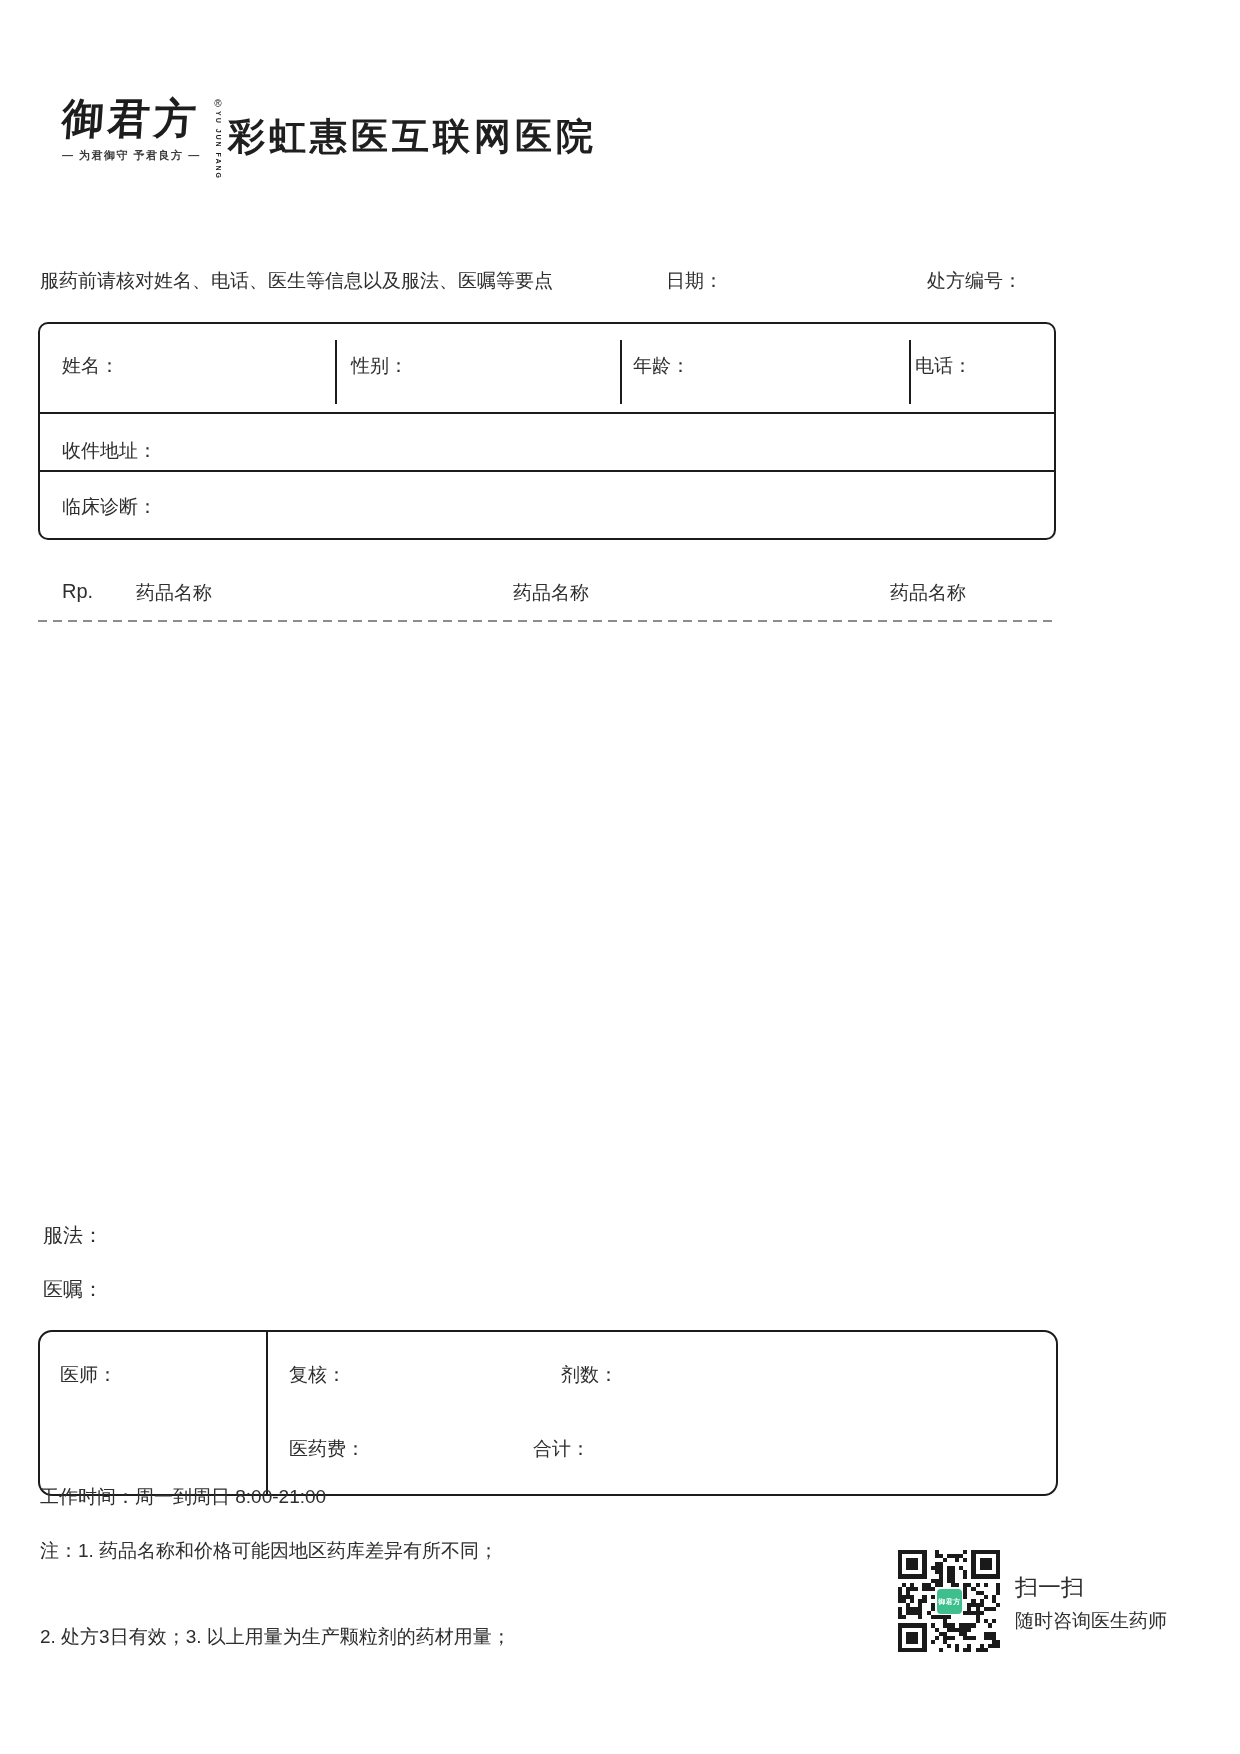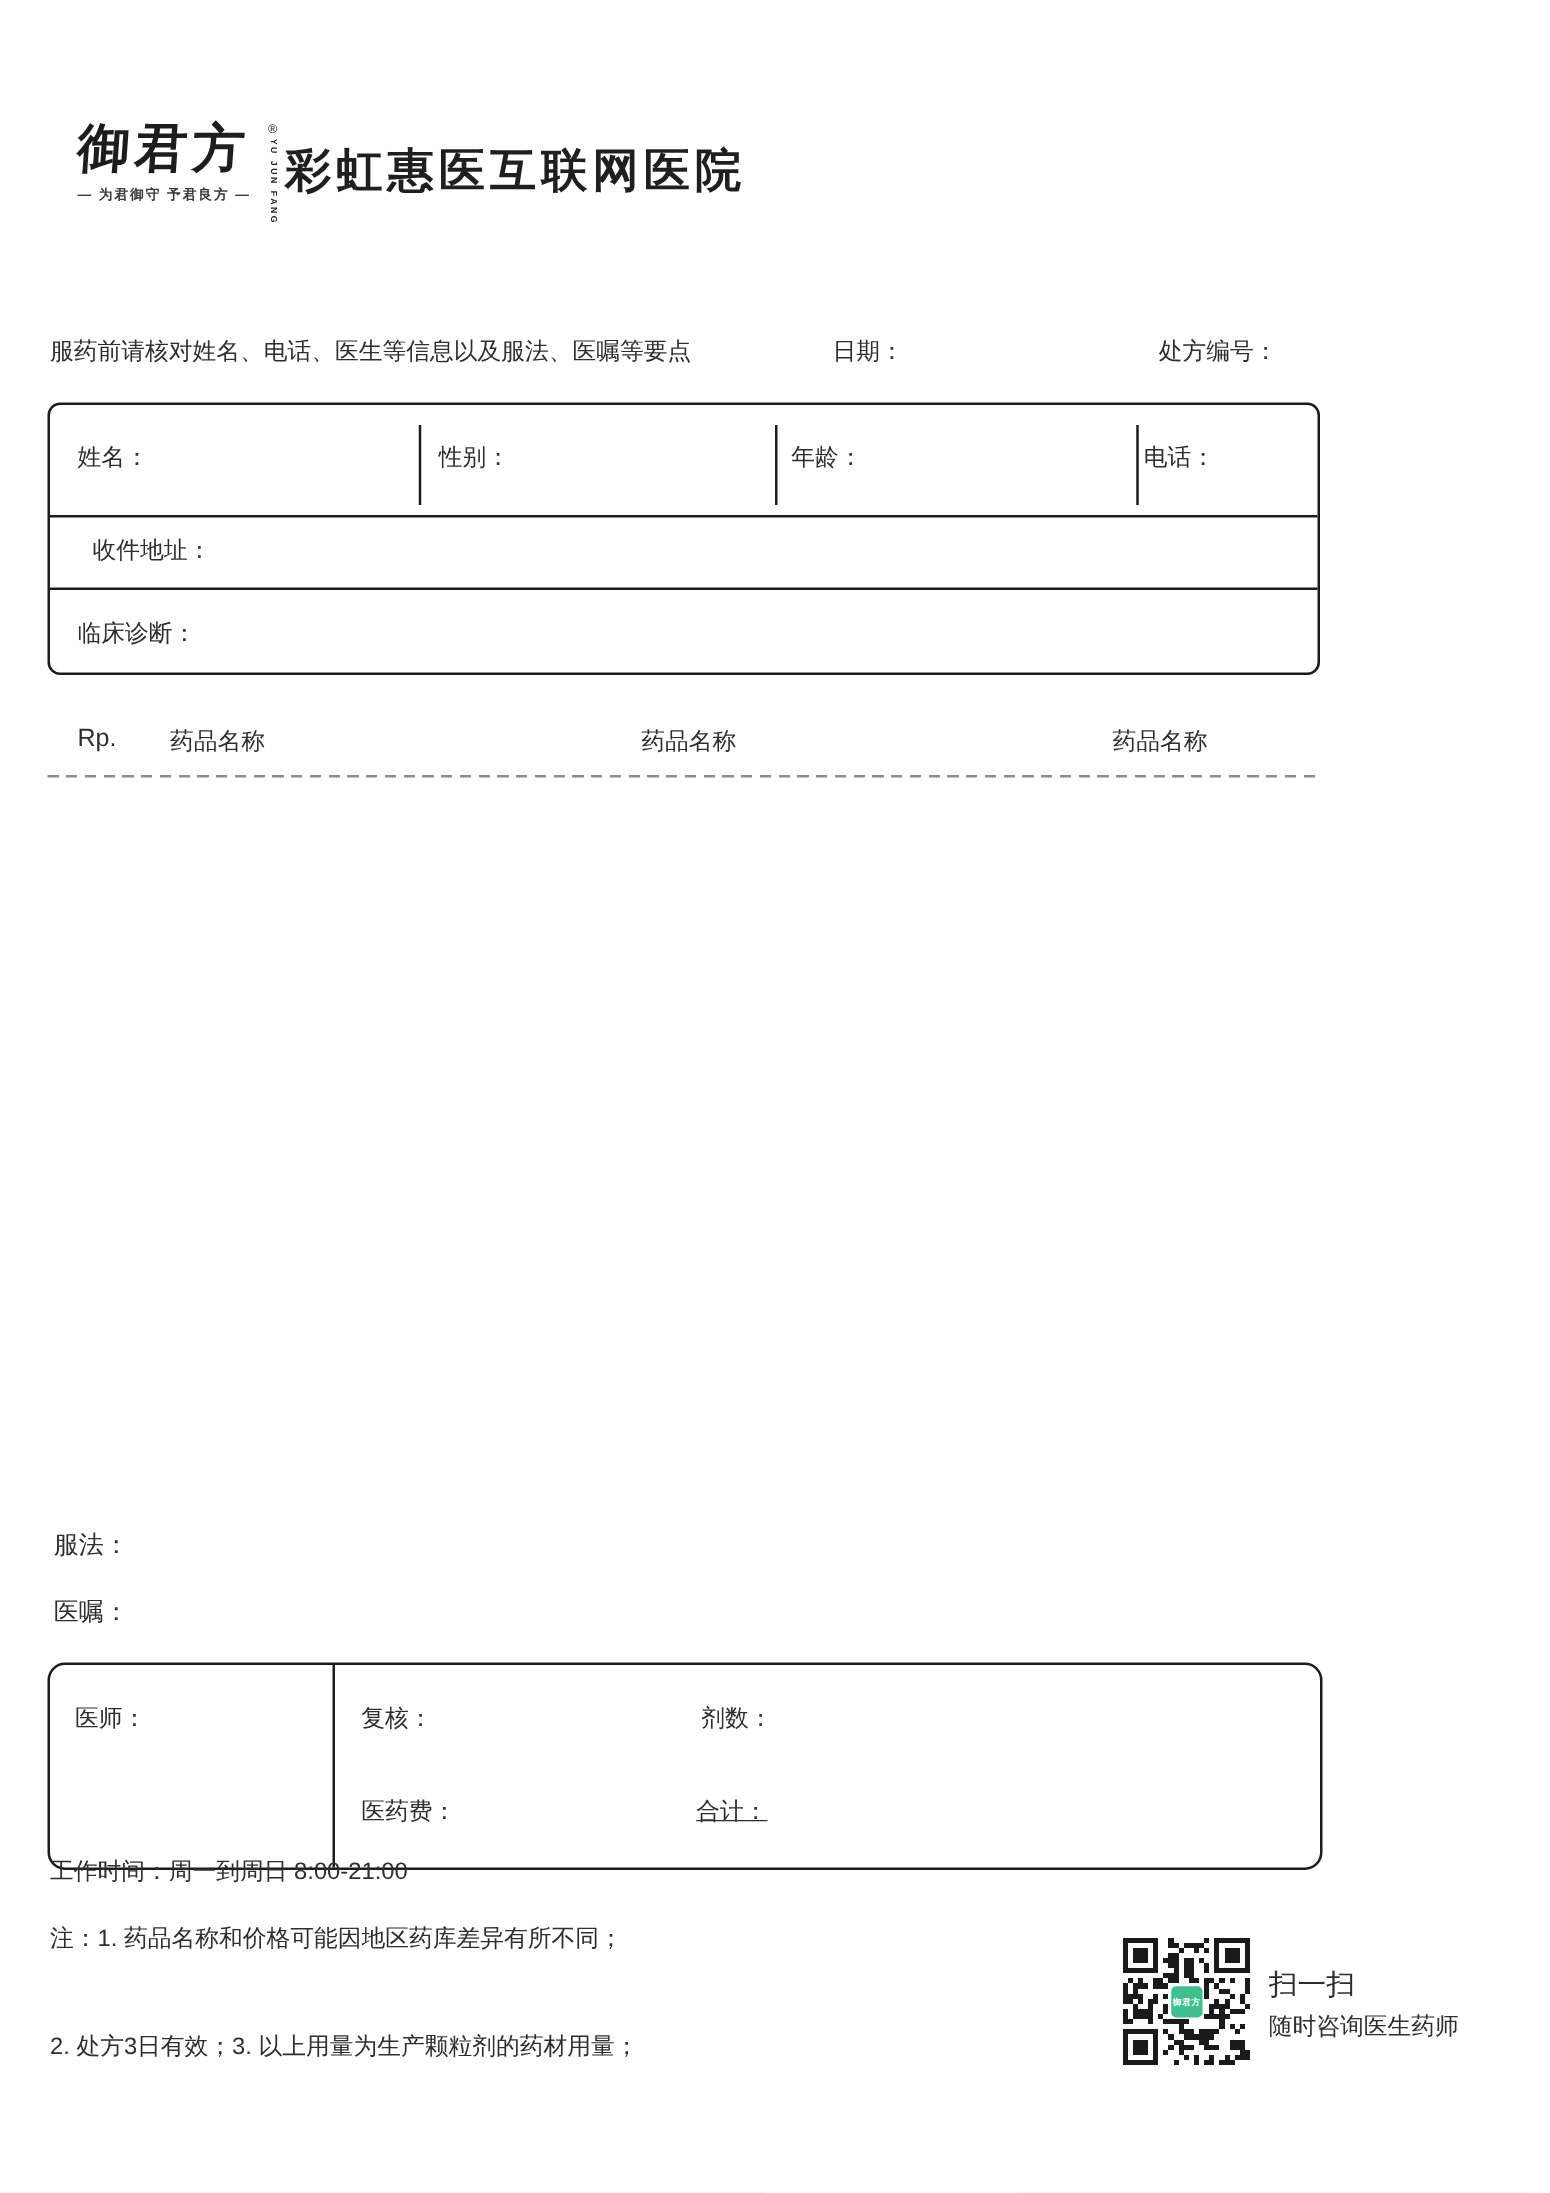--- a/index.html
+++ b/index.html
@@ -44,21 +44,21 @@
   }
   .patient-box .vdiv { position:absolute; width:2px; top:16px; height:64px; background:#1c1c1c; }
   .vdiv.v1 { left:295px; } .vdiv.v2 { left:580px; } .vdiv.v3 { left:869px; }
   .patient-box .hline { position:absolute; left:0; right:0; height:2px; background:#1c1c1c; }
   .hline.h1 { top:88px; } .hline.h2 { top:146px; }
   .patient-box .fld { position:absolute; font-size:19px; white-space:nowrap; }
   .fld.name   { left:22px;  top:29px; }
   .fld.gender { left:311px; top:29px; }
   .fld.age    { left:593px; top:29px; }
   .fld.phone  { left:875px; top:29px; }
-  .fld.addr   { left:22px;  top:103px;margin-left:12px; }
+  .fld.addr   { left:22px;  top:114px; }
   .fld.diag   { left:22px;  top:170px; }
   
   .rp-row { position:absolute; left:0; top:580px; width:100%; height:28px; }
   .rp-label { position:absolute; left:62px; font-size:20px; }
   .drug-col { position:absolute; font-size:19px; }
   .drug-col.c0 { left:136px; } .drug-col.c1 { left:513px; } .drug-col.c2 { left:890px; }
   .dash-line {
     position:absolute; left:38px; top:620px; width:1018px; height:2px;
     background:repeating-linear-gradient(90deg,#8c8c8c 0 9px,transparent 9px 15px);
   }
@@ -69,21 +69,21 @@
   .summary-box {
     position:absolute; left:38px; top:1330px; width:1020px; height:166px;
     border:2px solid #1c1c1c; border-radius:14px;
   }
   .summary-box .vdivider { position:absolute; left:226px; top:0; bottom:0; width:2px; background:#1c1c1c; }
   .summary-box .fld { position:absolute; font-size:19px; white-space:nowrap; }
   .fld.physician { left:20px;  top:30px; }
   .fld.review    { left:249px; top:30px; }
   .fld.doses     { left:521px; top:30px; }
   .fld.fee       { left:249px; top:104px; }
-  .fld.total     { left:517px; top:104px;text-decoration:underline; }
+  .fld.total     { left:493px; top:104px; }
   
   .foot-line { position:absolute; left:40px; font-size:19px; white-space:nowrap; }
   .foot-hours { top:1484px; }
   .foot-note1 { top:1538px; }
   .foot-note2 { top:1624px; }
   .qr-wrap { position:absolute; left:898px; top:1550px; width:102px; height:102px; }
   .qr-wrap svg { width:102px; height:102px; display:block; }
   .qr-center {
     position:absolute; left:39px; top:39px; width:25px; height:25px;
     border-radius:4px; display:flex; align-items:center; justify-content:center;

